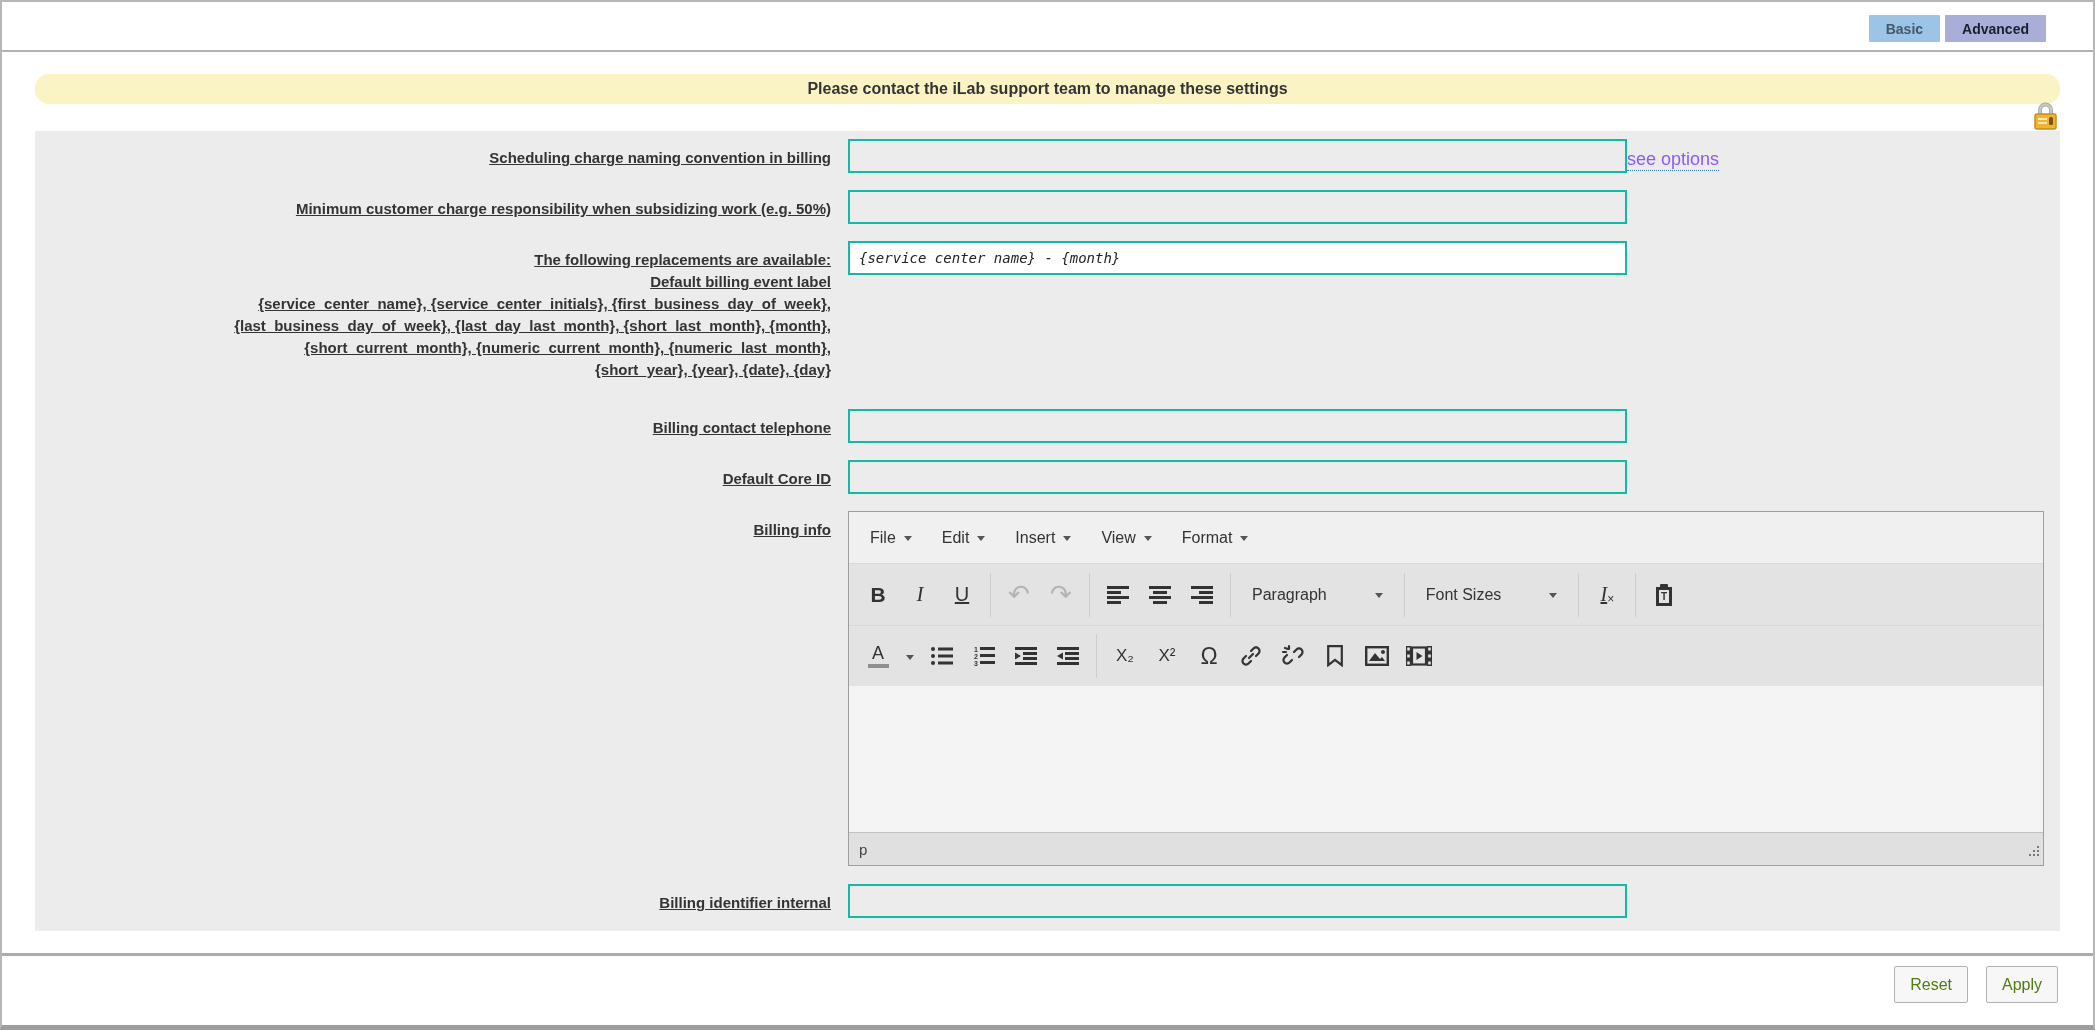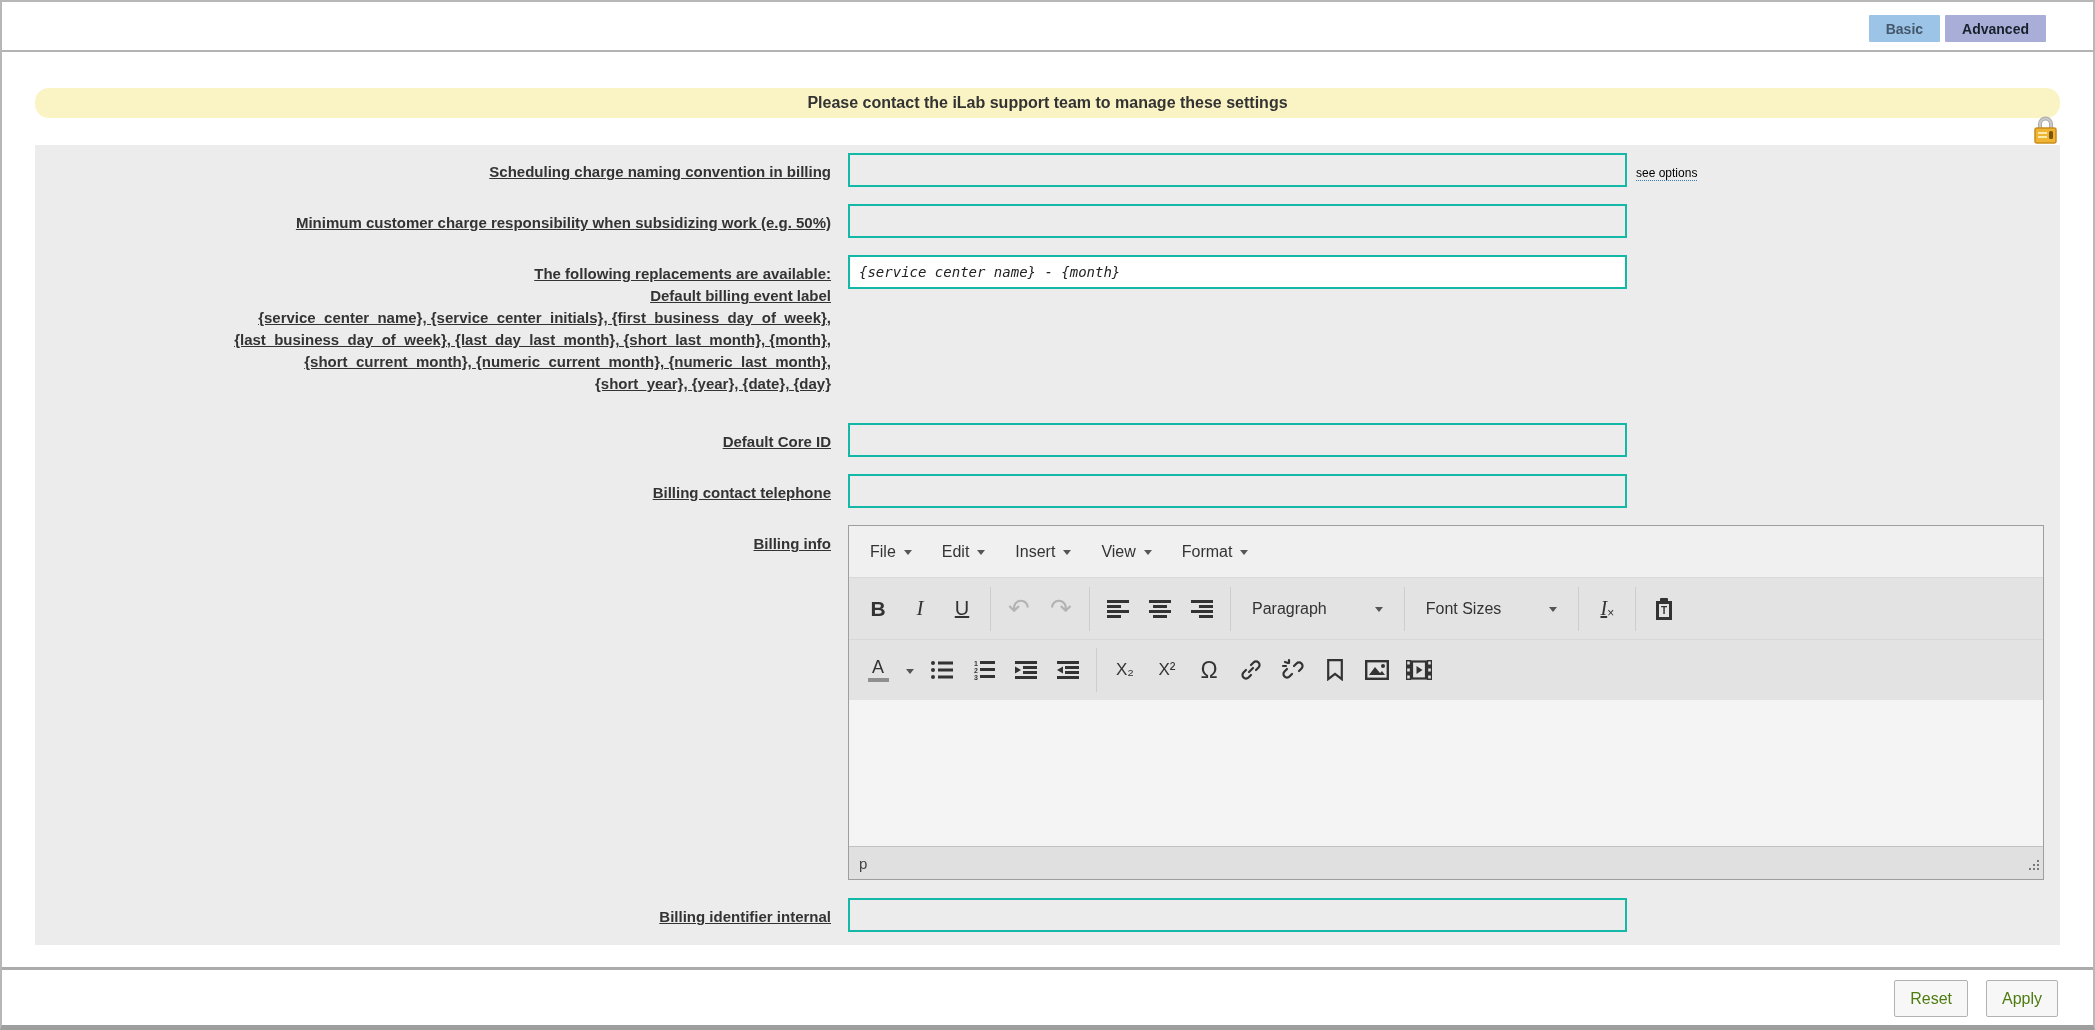--- a/index.html
+++ b/index.html
@@ -14,41 +14,41 @@
   .tab {
     height: 27px; padding: 0 17px; display: flex; align-items: center;
     font-size: 14px; font-weight: bold; cursor: pointer; border-radius: 1px;
   }
   .tab-basic { background: #9cc4e6; color: #44576b; }
   .tab-advanced { background: #a8aed8; color: #16202b; }
   .top-divider { height: 2px; background: #b3b3b3; }
   .content { padding: 0 33px; }
   
   .banner {
-    margin-top: 36px; height: 30px; background: #faf4c5; line-height: 30px;
+    margin-top: 22px; height: 30px; background: #faf4c5; line-height: 30px;
     text-align: center; font-size: 16px; font-weight: bold; color: #333; border-radius: 14px;
   }
   .lockrow { position: relative; height: 27px; }
   .lockrow svg { position: absolute; right: 1px; top: -4px; }
   
   .panel { background: #ececec; padding: 8px 16px 13px 0; }
   .frow { display: flex; align-items: flex-start; margin-bottom: 17px; }
   .frow:last-child { margin-bottom: 0; }
   .lbl {
     width: 813px; padding: 8px 17px 0 0; text-align: right;
     font-size: 15px; font-weight: bold; color: #333; line-height: 22px; flex: none; text-decoration: underline;
   }
   .ctl { flex: 1; display: flex; align-items: center; }
   input.txt {
     width: 779px; height: 34px; border: 2px solid #14b8a6; background: #ececec;
     padding: 0 9px; font-family: "DejaVu Sans Mono", monospace; font-size: 14px; color: #222; font-style: italic;
   }
   input.txt.white { background: #fff; }
   a.seeopts {
-    margin-left: 9px; margin-top: 7px; font-size: 12px; color: #000000;
+    margin-top: 7px; font-size: 18px; color: #8b5cf6;
     text-decoration: none; border-bottom: 1px dotted #3a7ab8; cursor: pointer;
   }
   .row-big { margin-bottom: 28px; }
   
   .editor { flex: 1; border: 1px solid #9e9e9e; background: #e8e8e8; }
   .menubar {
     height: 52px; background: #f0f0f0; border-bottom: 1px solid #d9d9d9;
     display: flex; align-items: center; padding-left: 6px;
   }
   .menu {
@@ -154,28 +154,28 @@
           <div>{last_business_day_of_week}, {last_day_last_month}, {short_last_month}, {month},</div>
           <div>{short_current_month}, {numeric_current_month}, {numeric_last_month},</div>
           <div>{short_year}, {year}, {date}, {day}</div>
         </div>
         <div class="ctl">
           <input class="txt white" type="text" value="{service_center_name} - {month}" style="">
         </div>
       </div>
 
       <div class="frow">
+        <div class="lbl">Billing contact telephone</div>
+        <div class="ctl">
+          <input class="txt" type="text" value="" style="">
+        </div>
+      </div>
+
+      <div class="frow">
         <div class="lbl">Default Core ID</div>
-        <div class="ctl">
-          <input class="txt" type="text" value="" style="">
-        </div>
-      </div>
-
-      <div class="frow">
-        <div class="lbl">Billing contact telephone</div>
         <div class="ctl">
           <input class="txt" type="text" value="" style="">
         </div>
       </div>
 
       <div class="frow">
         <div class="lbl">Billing info</div>
         <div class="editor">
 
           <div class="menubar">

